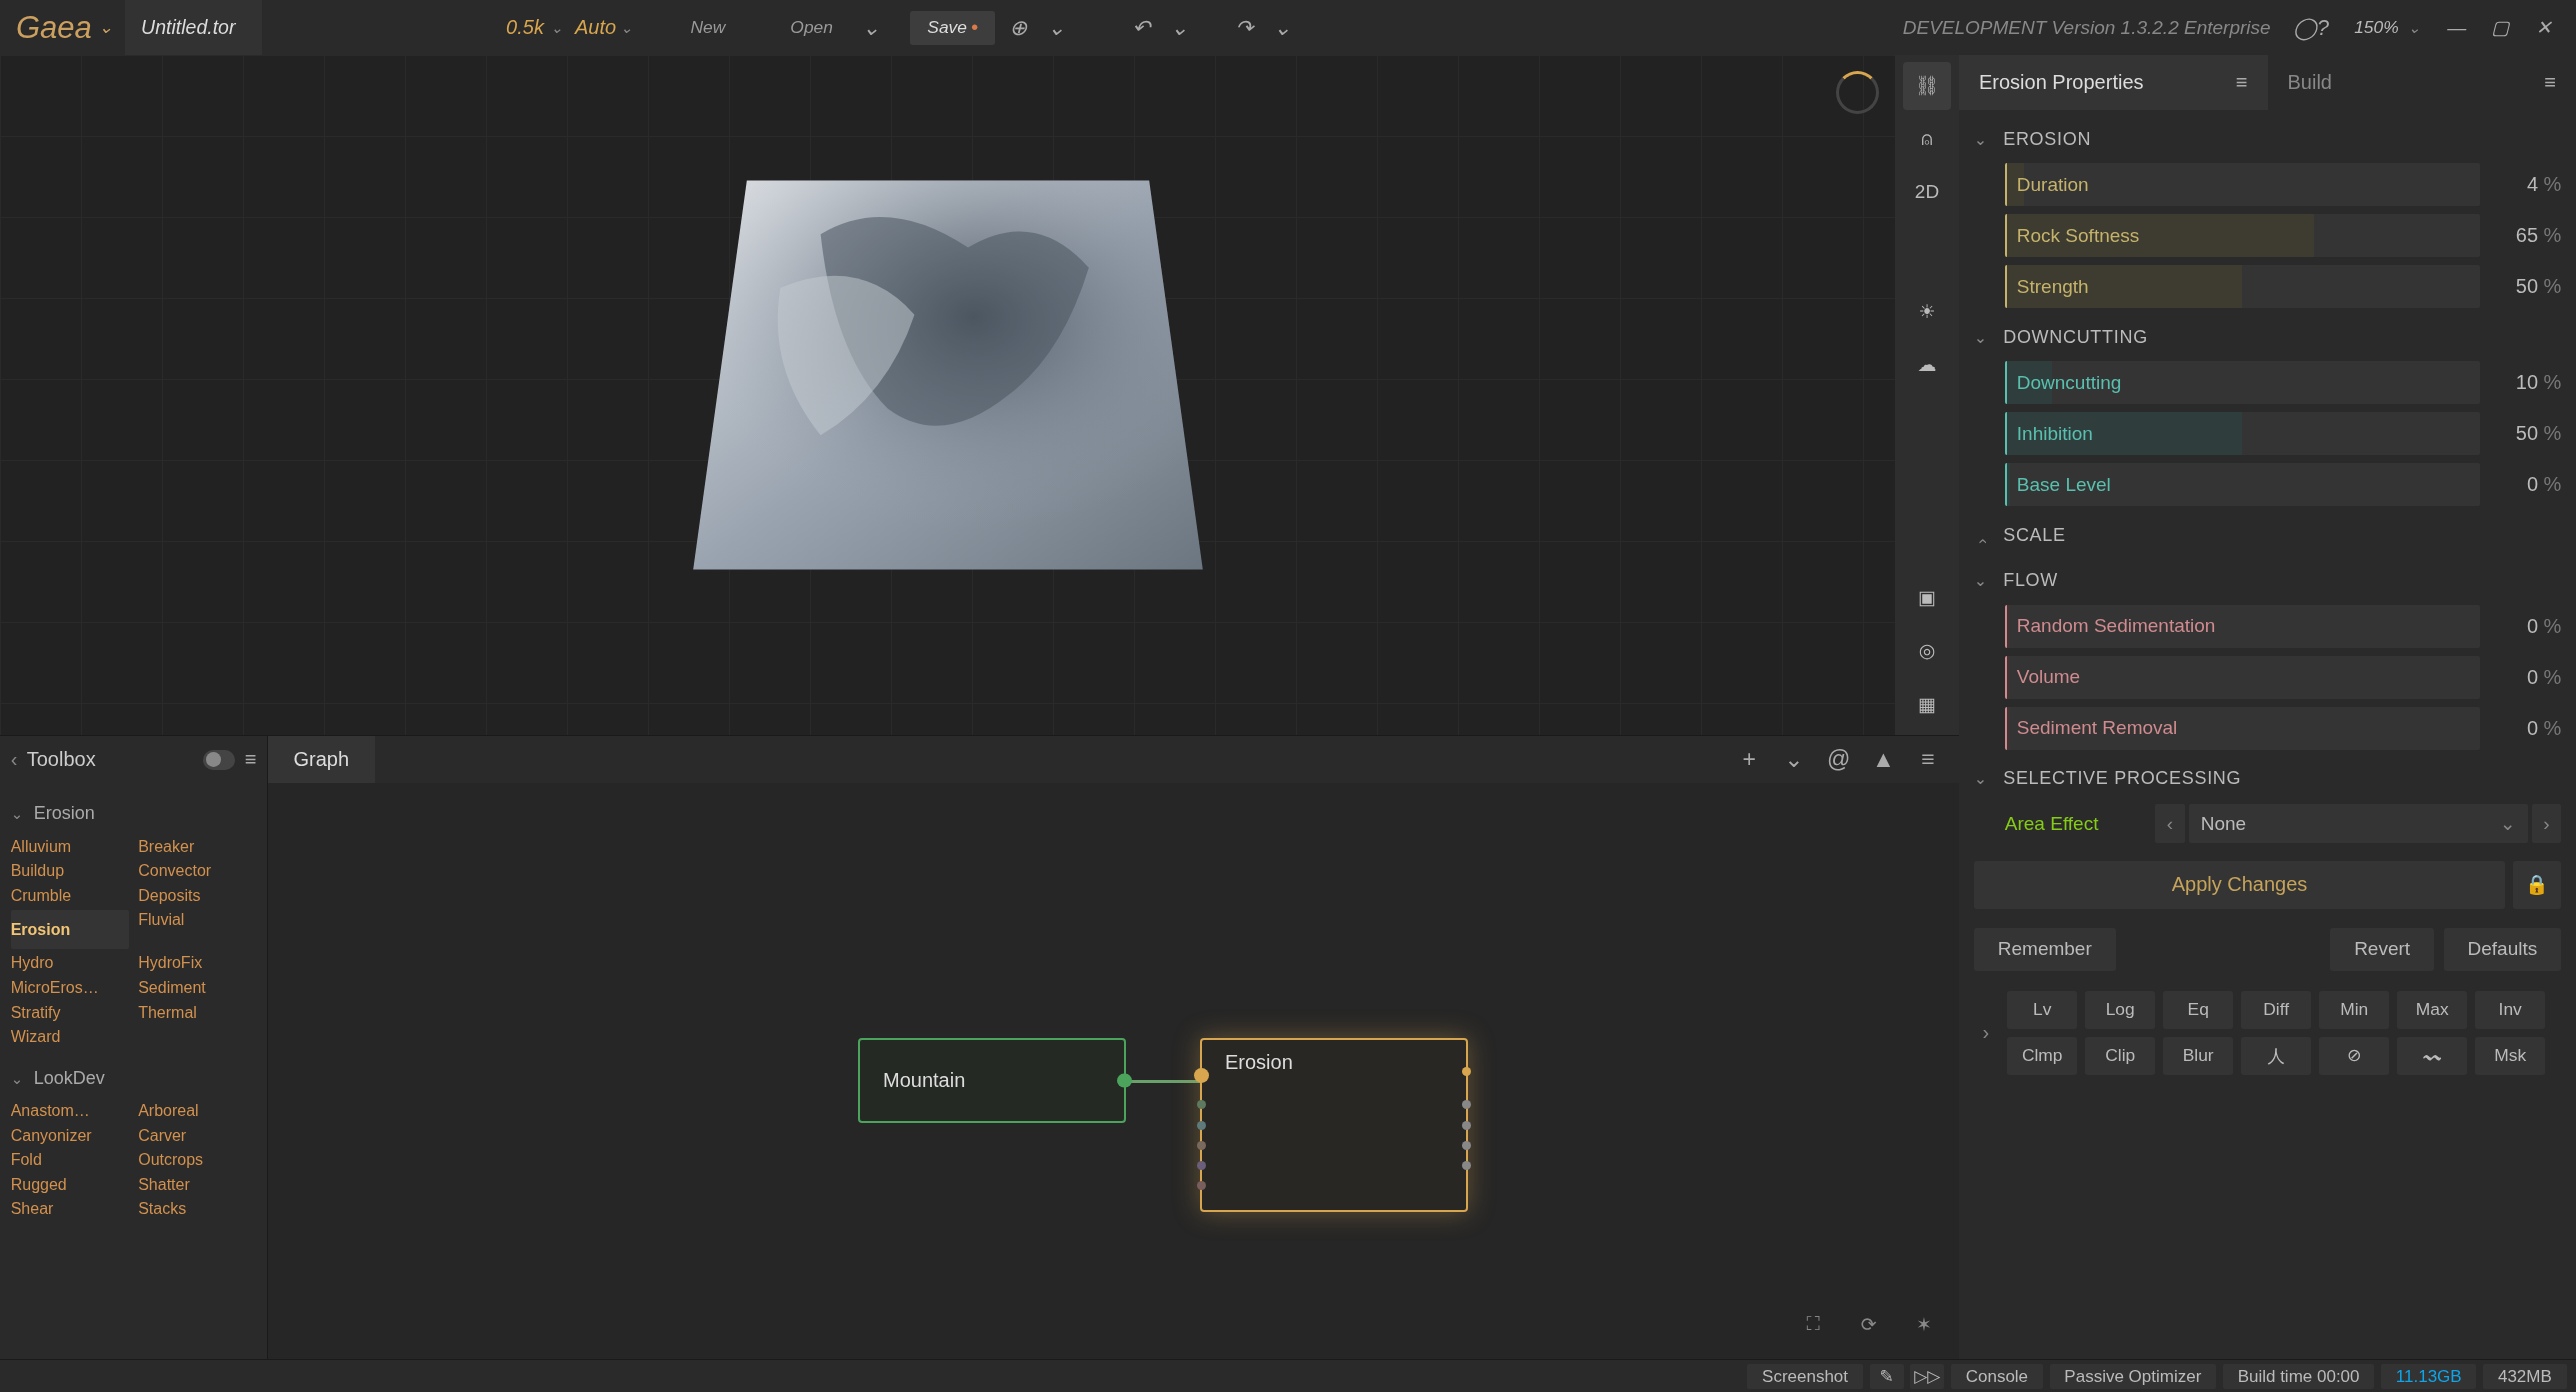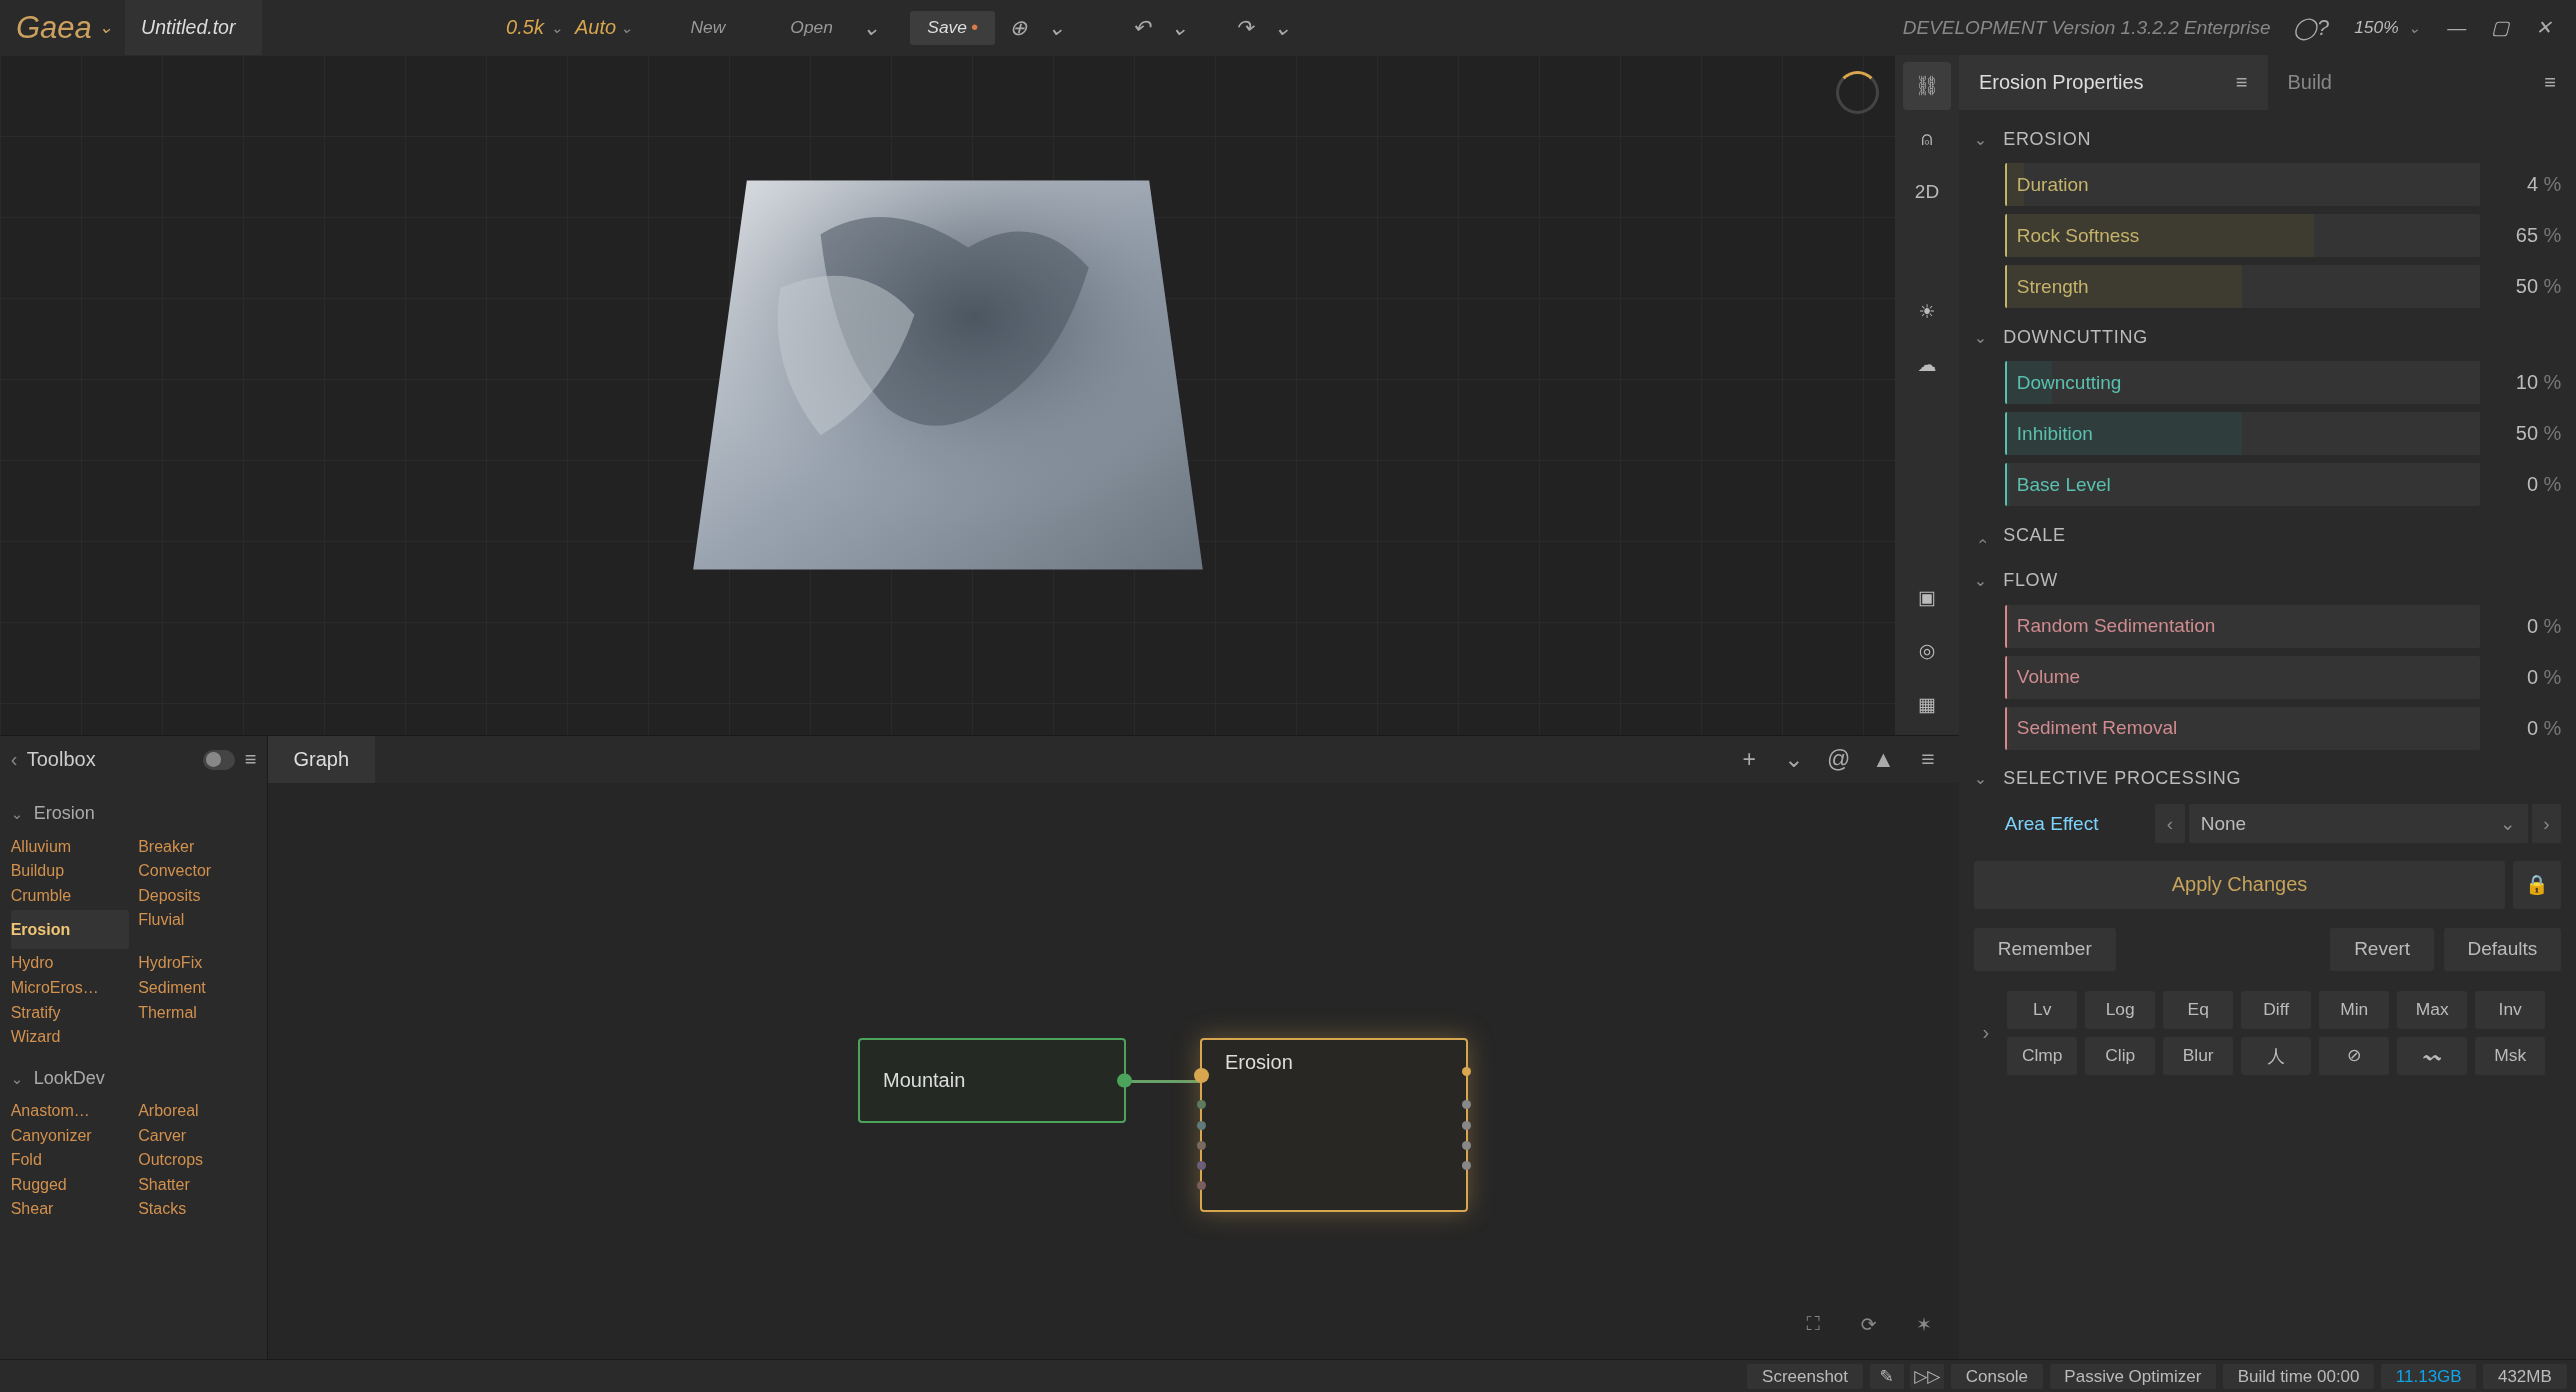--- a/index.html
+++ b/index.html
@@ -99,21 +99,21 @@
 .bar { flex: 1; height: 43px; background: #343434; border-radius: 2px; position: relative; overflow: hidden; }
 .bar-inner { position: absolute; left: 0; top: 0; bottom: 0; background: #3e3e34; }
 .slider-row.olive .bar-inner { background: #3e3c30; }
 .slider-row.teal .bar-inner { background: #2f3e3c; }
 .slider-row.rose .bar-inner { background: #3e3434; }
 .lab { position: absolute; left: 12px; top: 50%; transform: translateY(-50%); font-size: 19px; }
 .valtxt { width: 72px; text-align: right; color: #bbb; font-size: 20px; display: flex; justify-content: flex-end; gap: 5.4px; }
 .valtxt .pct { color: #777; }
 
 .sel-row { display: flex; align-items: center; margin: 9.4px 0 0 31px; gap: 9.4px; }
-.sel-row .lab2 { color: #7dd3fc; font-size: 19px; flex: 0 0 141px; }
+.sel-row .lab2 { color: #84cc16; font-size: 19px; flex: 0 0 141px; }
 .sel-row .sel-wrap { flex: 1; display: flex; align-items: center; gap: 4px; }
 .sel-btn-side { width: 29.5px; height: 39px; background: #343434; display: flex; align-items: center; justify-content: center; color: #888; border-radius: 2px; }
 .sel { flex: 1; height: 39px; background: #343434; display: flex; align-items: center; padding: 0 12px; color: #bbb; font-size: 19px; border-radius: 2px; }
 .sel .dd { margin-left: auto; color: #888; }
 
 .apply-row { display: flex; gap: 8px; margin: 17.4px 0 0 0; }
 .apply-btn { flex: 1; height: 48px; background: #343434; color: #c6a35a; display: flex; align-items: center; justify-content: center; font-size: 20px; border-radius: 2.7px; }
 .lock-btn { width: 48px; height: 48px; background: #343434; display: flex; align-items: center; justify-content: center; border-radius: 2.7px; color: #aaa; }
 
 .bottom-btns { display: flex; gap: 9.4px; margin: 19px 0 6.7px 0; }

